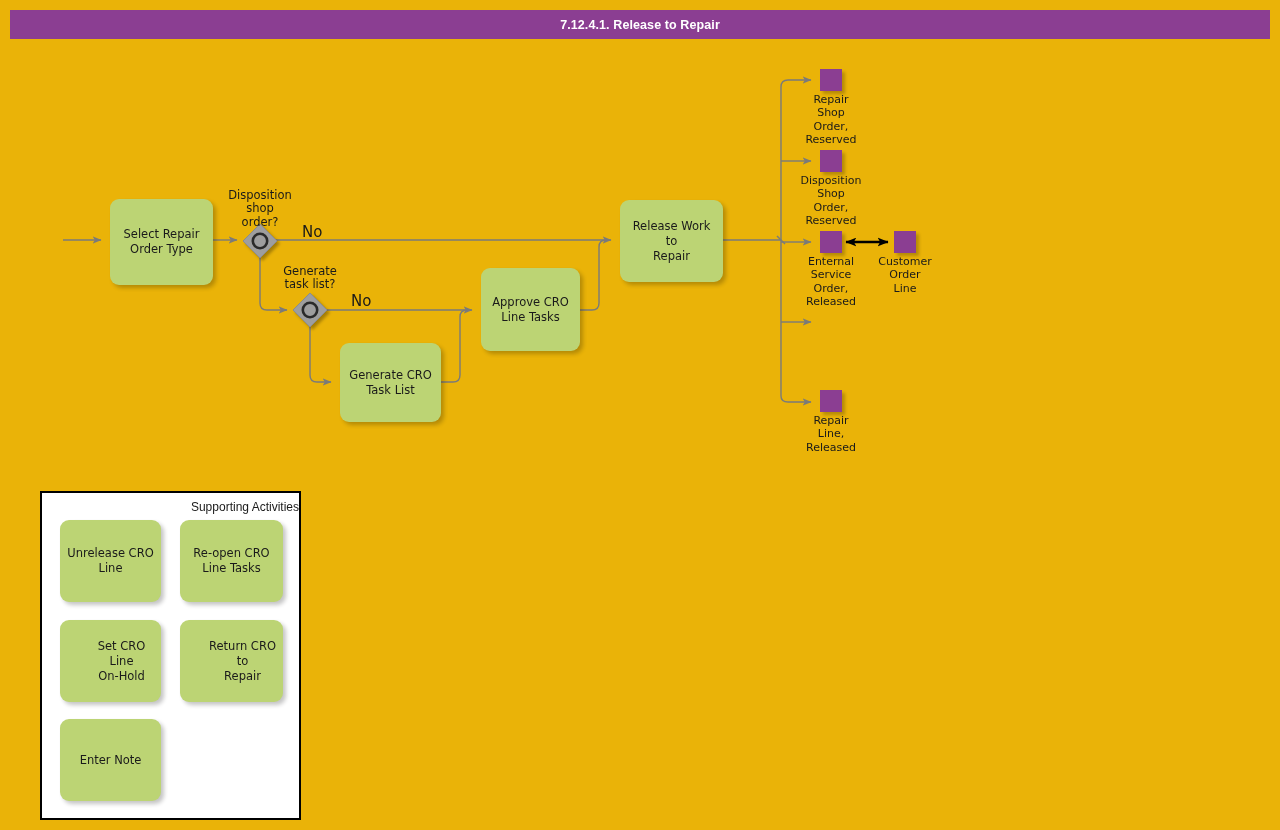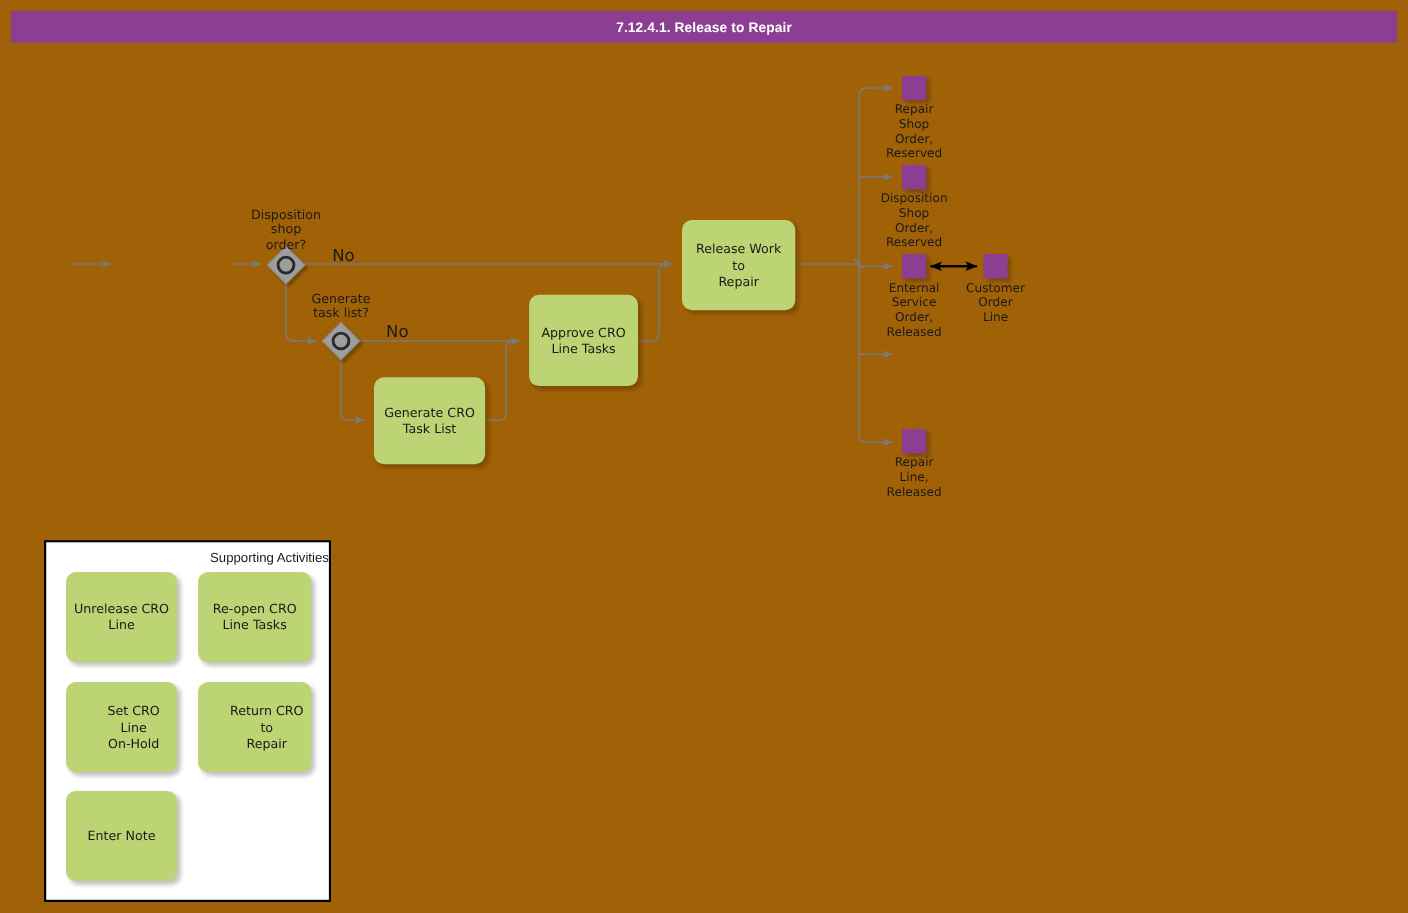--- a/index.html
+++ b/index.html
@@ -8,21 +8,21 @@
     padding: 0;
     background: #ffffff;
   }
   body {
     font-family: "DejaVu Sans", sans-serif;
   }
   #canvas {
     position: relative;
     width: 1280px;
     height: 830px;
-    background: #a16207;
+    background: #eab308;
     overflow: hidden;
   }
 
   
   .title-bar {
     position: absolute;
     left: 10px;
     top: 10px;
     width: 1260px;
     height: 29px;
@@ -206,20 +206,24 @@
       </g>
       <g filter="url(#shadow)">
         <polygon points="310,293 327,310 310,327 293,310" fill="#9E9E9E" stroke="#8c8c8c" stroke-width="1"></polygon>
         <circle cx="310" cy="310" r="7.2" fill="none" stroke="#2b2b2b" stroke-width="2.6"></circle>
         <circle cx="310" cy="310" r="4.4" fill="#9E9E9E"></circle>
       </g>
     </g>
   </svg>
 
 
+  <div class="task" style="left:110px; top:199px; width:103px; height:86px;">
+    <span style="white-space:pre-line;">Select Repair
+Order Type</span>
+  </div>
 
   <div class="task" style="left:340px; top:343px; width:101px; height:79px;">
     <span style="white-space:pre-line;">Generate CRO
 Task List</span>
   </div>
 
   <div class="task" style="left:481px; top:268px; width:99px; height:83px;">
     <span style="white-space:pre-line;">Approve CRO
 Line Tasks</span>
   </div>

